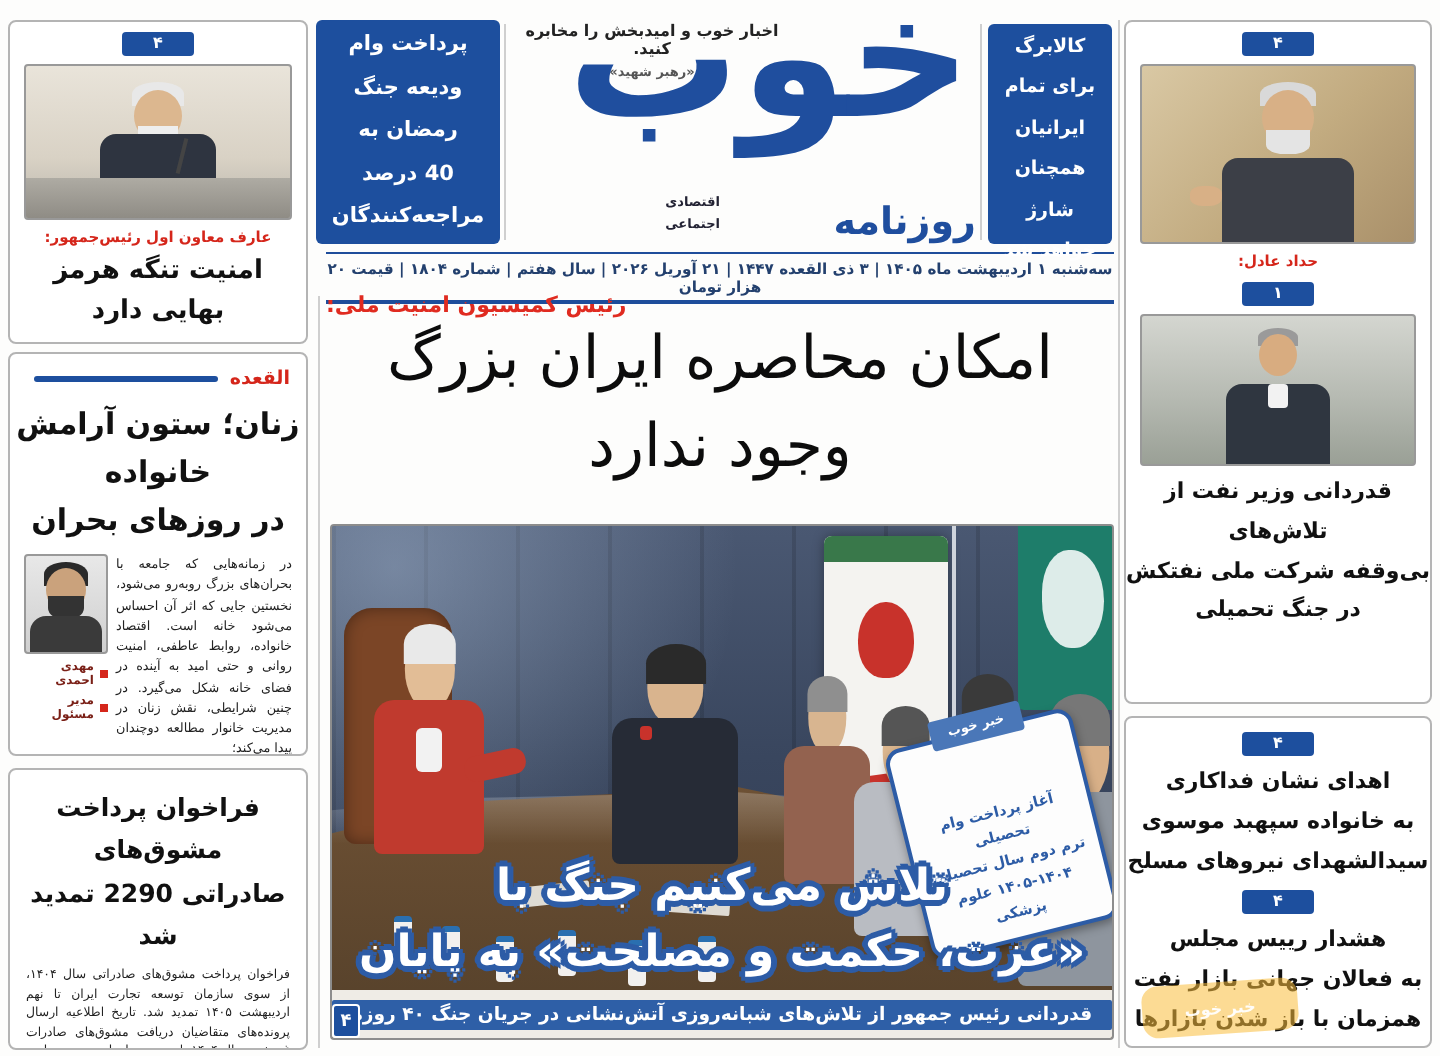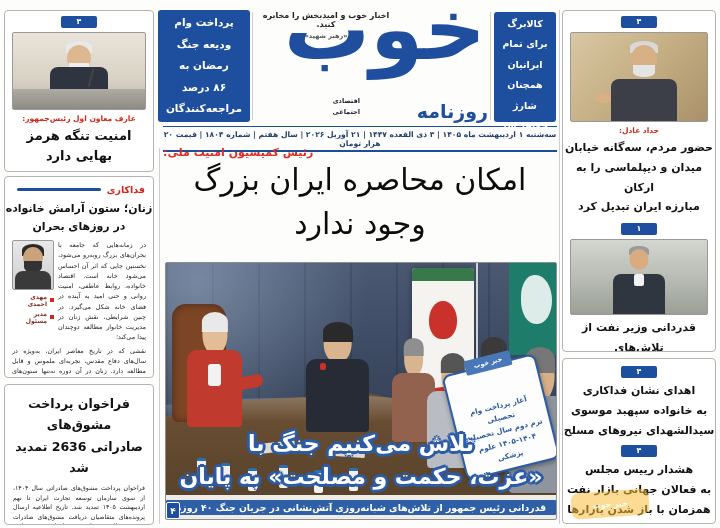--- a/index.html
+++ b/index.html
@@ -127,21 +127,21 @@
                 position:relative; overflow:hidden; }
   .aref-photo { height:78px; background:linear-gradient(180deg,#e9e4da 0%, #d9d2c5 60%, #b9b4ab 100%); }
   .aref-desk { position:absolute; bottom:0; left:0; width:100%; height:26%;
                background:linear-gradient(180deg,#aeaba3,#8f8c85); }
   .aref-hl { font-size:13px; line-height:1.5; margin-top:3px; }
 
   .editorial-box { left:4px; top:176px; width:150px; height:202px; }
   .ed-label-row { display:flex; align-items:center; padding:7px 8px 0; }
   .ed-label { color:#d5261b; font-size:9.5px; font-weight:bold; }
   .ed-rule { flex:1; height:3px; background:#1d4f9e; margin-left:4px; margin-right:6px; border-radius:2px; }
-  .ed-hl { font-size:11px; line-height:1.6; margin-top:5px; }
+  .ed-hl { font-size:15px; line-height:1.6; margin-top:5px; }
   .ed-body { display:flex; gap:4px; padding:5px 7px 0; }
   .ed-text { flex:1; font-size:6.4px; line-height:1.6; text-align:justify; color:#222; }
   .ed-author { width:42px; flex:none; }
   .ed-author-photo { width:42px; height:50px; border:1px solid #999; border-radius:2px;
       background:linear-gradient(180deg,#e8e8e8 0%, #cfcfcf 100%); position:relative; overflow:hidden; }
   .au-head { position:absolute; top:6px; left:50%; transform:translateX(-50%); width:20px; height:22px;
       background:#caa27c; border-radius:50%; }
   .au-hairbeard { position:absolute; top:3px; left:50%; transform:translateX(-50%); width:22px; height:12px;
       background:#2a2a2a; border-radius:50% 50% 0 0; }
   .au-beard { position:absolute; top:20px; left:50%; transform:translateX(-50%); width:18px; height:12px;
@@ -193,21 +193,21 @@
     <div class="logo-main">خوب</div>
     <div class="logo-cats">اقتصادی
 اجتماعی</div>
     <div class="logo-sub">روزنامه</div>
   </div>
   <div class="dateline">سه‌شنبه ۱ اردیبهشت ماه ۱۴۰۵ | ۳ ذی القعده ۱۴۴۷ | ۲۱ آوریل ۲۰۲۶ | سال هفتم | شماره ۱۸۰۴ | قیمت ۲۰ هزار تومان</div>
 
   <div class="promo promo-left">پرداخت وام
 ودیعه جنگ
 رمضان به
-۸۶ درصد
+40 درصد
 مراجعه‌کنندگان</div>
   <div class="promo promo-right">کالابرگ
 برای تمام
 ایرانیان
 همچنان شارژ
 خواهد شد</div>
 
   <div class="lead-kicker">رئیس کمیسیون امنیت ملی:</div>
   <div class="lead-hl">امکان محاصره ایران بزرگ
 وجود ندارد</div>
@@ -301,21 +301,21 @@
       <div style="position:absolute; left:58%; bottom:22px; width:2px; height:18px; background:#444; transform:rotate(14deg);"></div>
       <div class="aref-desk"></div>
     </div>
     <div class="kicker-sm">عارف معاون اول رئیس‌جمهور:</div>
     <div class="hl aref-hl">امنیت تنگه هرمز
 بهایی دارد</div>
   </div>
 
   <div class="box editorial-box">
     <div class="ed-label-row">
-      <span class="ed-label">فداکاری</span>
+      <span class="ed-label">القعده</span>
       <span class="ed-rule"></span>
     </div>
     <div class="hl ed-hl">زنان؛ ستون آرامش خانواده
 در روزهای بحران</div>
     <div class="ed-body">
       <div class="ed-text">در زمانه‌هایی که جامعه با بحران‌های بزرگ روبه‌رو می‌شود، نخستین جایی که اثر آن احساس می‌شود خانه است. اقتصاد خانواده، روابط عاطفی، امنیت روانی و حتی امید به آینده در فضای خانه شکل می‌گیرد. در چنین شرایطی، نقش زنان در مدیریت خانوار مطالعه دوچندان پیدا می‌کند؛</div>
       <div class="ed-author">
         <div class="ed-author-photo">
           <div class="au-hairbeard"></div>
           <div class="au-head"></div>
@@ -331,37 +331,34 @@
           <span class="au-name">مدیر مسئول</span>
         </div>
       </div>
     </div>
     <div class="ed-cont">نقشی که در تاریخ معاصر ایران، به‌ویژه در سال‌های دفاع مقدس، تجربه‌ای ملموس و قابل مطالعه دارد. زنان در آن دوره نه‌تنها ستون‌های اصلی خانواده بودند، بلکه به نوعی مدیران خاموش جامعه محسوب می‌شدند...</div>
 
   </div>
 
   <div class="box export-box">
     <div class="hl export-hl">فراخوان پرداخت مشوق‌های
-صادراتی 2636 تمدید شد</div>
+صادراتی 2290 تمدید شد</div>
     <div class="export-body">فراخوان پرداخت مشوق‌های صادراتی سال ۱۴۰۴، از سوی سازمان توسعه تجارت ایران تا نهم اردیبهشت ۱۴۰۵ تمدید شد. تاریخ اطلاعیه ارسال پرونده‌های متقاضیان دریافت مشوق‌های صادرات غیرنفتی سال ۱۴۰۴، از سوی سازمان توسعه تجارت ایران تمدید شد. لازم به ذکر است، متقاضیان دریافت مشوق‌های صادراتی ۱۴۰۴، می‌توانند به وب سایت اصلی سازمان توسعه تجارت ایران Tpo.ir مراجعه و تا پایان ساعت اداری چهارشنبه نهم اردیبهشت سال جاری، نسبت به ارسال مدارک اقدام کنند.</div>
   </div>
 
   <div class="box right-box1">
     <span class="badge">۴</span>
     <div class="r-photo haddad-photo">
       <div class="mini-hair" style="left:54%; top:8px; transform:translateX(-50%); width:28px; height:12px; background:#d9d9d9;"></div>
       <div class="mini-head" style="left:54%; top:12px; transform:translateX(-50%); width:26px; height:28px; background:#d8b086;"></div>
       <div class="mini-head" style="left:54%; top:32px; transform:translateX(-50%); width:22px; height:12px; background:#e4e4e4; border-radius:0 0 40% 40%;"></div>
       <div class="mini-torso" style="left:54%; bottom:0; transform:translateX(-50%); width:66px; height:42px; background:#3c3f47;"></div>
       <div style="position:absolute; left:18%; bottom:18px; width:16px; height:10px; background:#d8b086; border-radius:40%;"></div>
     </div>
     <div class="kicker-sm">حداد عادل:</div>
-    <div class="hl r-hl">حضور مردم، سه‌گانه خیابان
-میدان و دیپلماسی را به ارکان
-مبارزه ایران تبدیل کرد</div>
 
     <span class="badge" style="margin-top:6px;">۱</span>
     <div class="r-photo oil-photo">
       <div class="mini-hair" style="left:50%; top:6px; transform:translateX(-50%); width:20px; height:9px; background:#9a9a9a;"></div>
       <div class="mini-head" style="left:50%; top:9px; transform:translateX(-50%); width:19px; height:21px; background:#d8ac80;"></div>
       <div class="mini-torso" style="left:50%; bottom:0; transform:translateX(-50%); width:52px; height:40px; background:#2f3640;"></div>
       <div style="position:absolute; left:50%; bottom:28px; transform:translateX(-50%); width:10px; height:12px; background:#f2f2f2; border-radius:2px;"></div>
     </div>
     <div class="hl r-hl">قدردانی وزیر نفت از تلاش‌های
 بی‌وقفه شرکت ملی نفتکش

